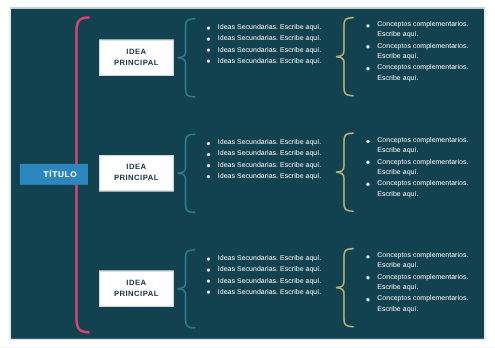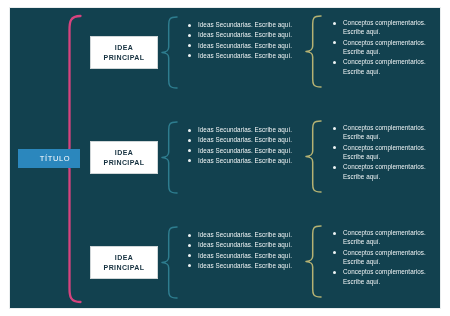--- a/index.html
+++ b/index.html
@@ -49,21 +49,21 @@
     height: 19px;
     background: #2b87bd;
     display: flex;
     align-items: center;
     justify-content: center;
     box-sizing: border-box;
   }
   .title-node .label {
     color: #ffffff;
     font-size: 7.5px;
-    font-weight: normal;
+    font-weight: bold;
     letter-spacing: 0.6px;
     line-height: 1;
     margin-left: 12px;
   }
 
   
   .idea-box {
     position: absolute;
     left: 80px;
     width: 68px;

